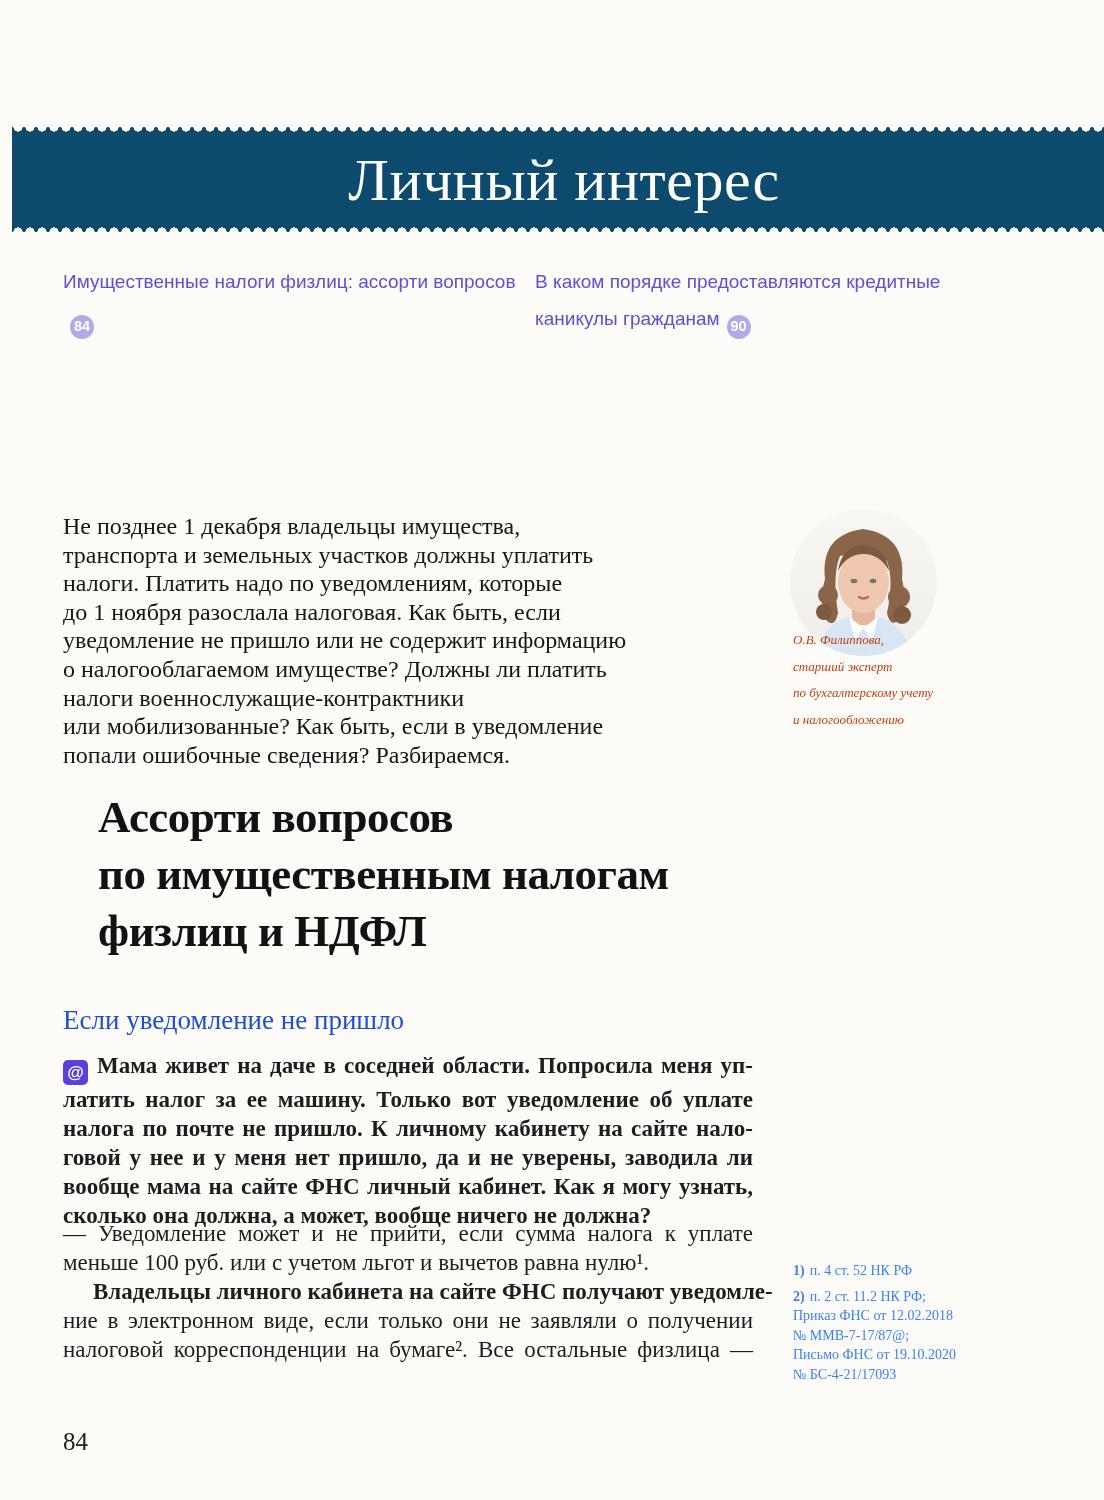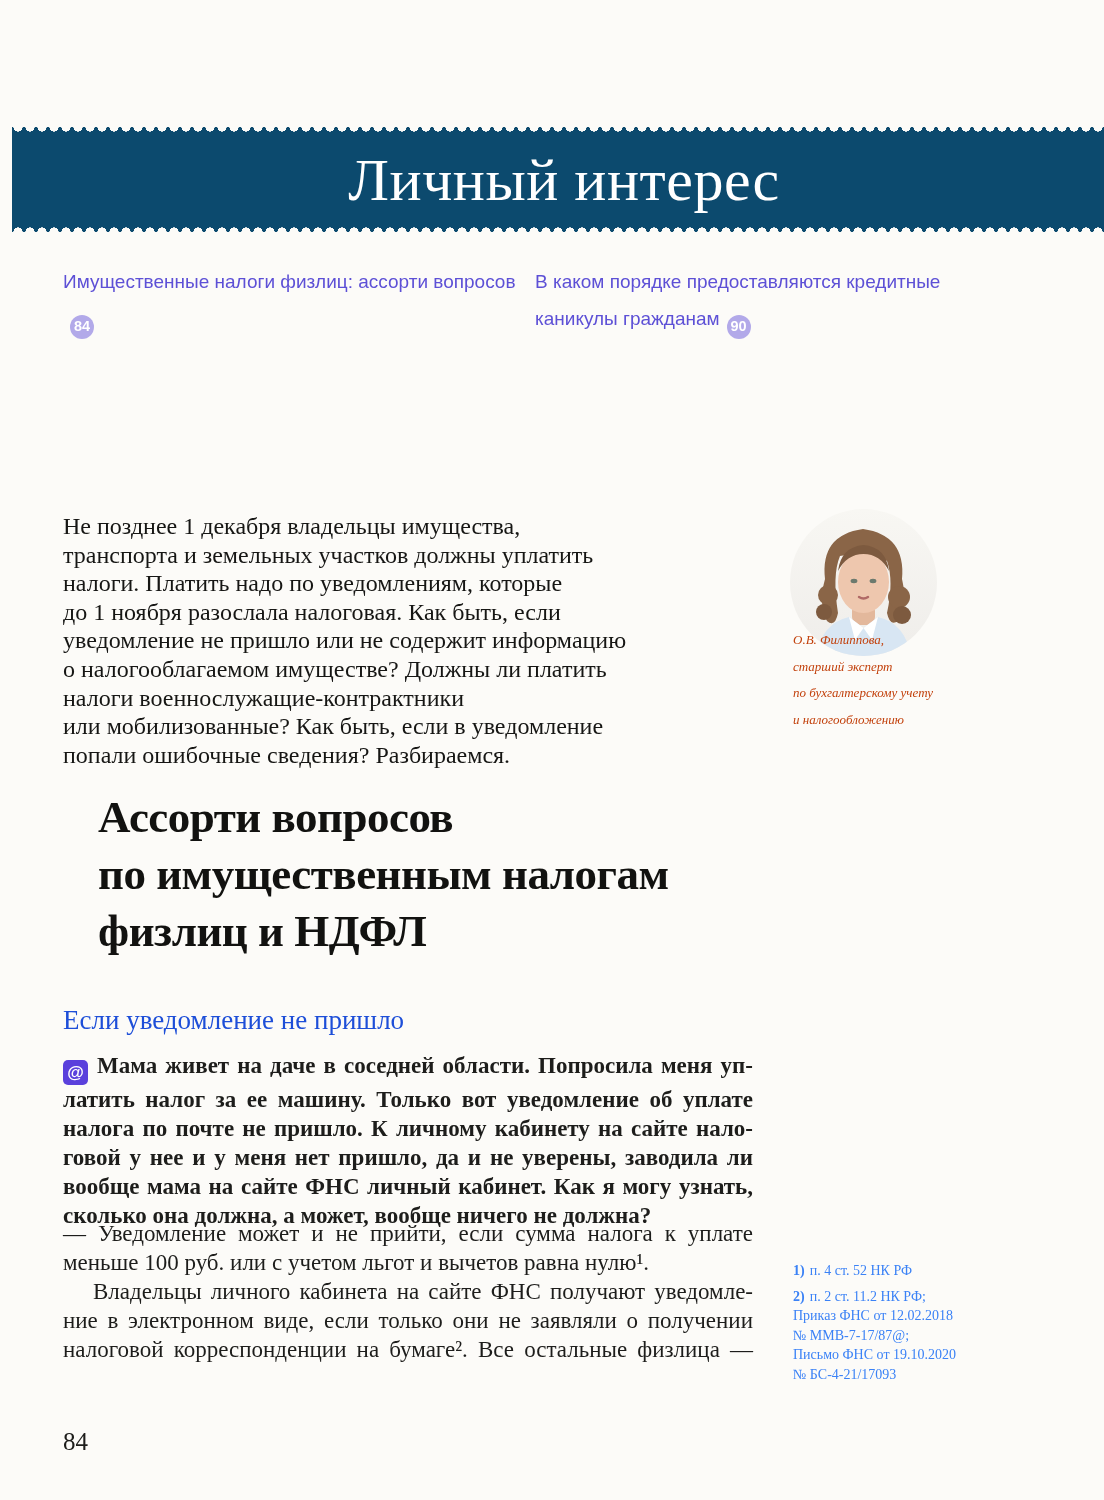--- a/index.html
+++ b/index.html
@@ -81,21 +81,21 @@
     font-size:27px;font-weight:normal;color:#1d4ed8;white-space:nowrap;
   }
 
   
   .qa{position:absolute;left:63px;width:690px;}
   .question{top:1051px;}
   .answer{top:1219px;}
   .qa .bline{font-size:23px;line-height:29px;}
   .question .bline{font-weight:bold;}
   .jline{text-align:justify;text-align-last:justify;white-space:nowrap;}
-  .indent{text-indent:30px;}
+  .indent{text-indent:30px;font-weight:bold;}
   .at-icon{
     display:inline-flex;align-items:center;justify-content:center;
     width:25px;height:25px;border-radius:5px;
     background:#5a40dc;color:#ffffff;
     font-family:"Liberation Sans", sans-serif;
     font-size:17px;font-weight:bold;font-style:normal;
     vertical-align:-5px;margin-right:9px;
   }
 
   

